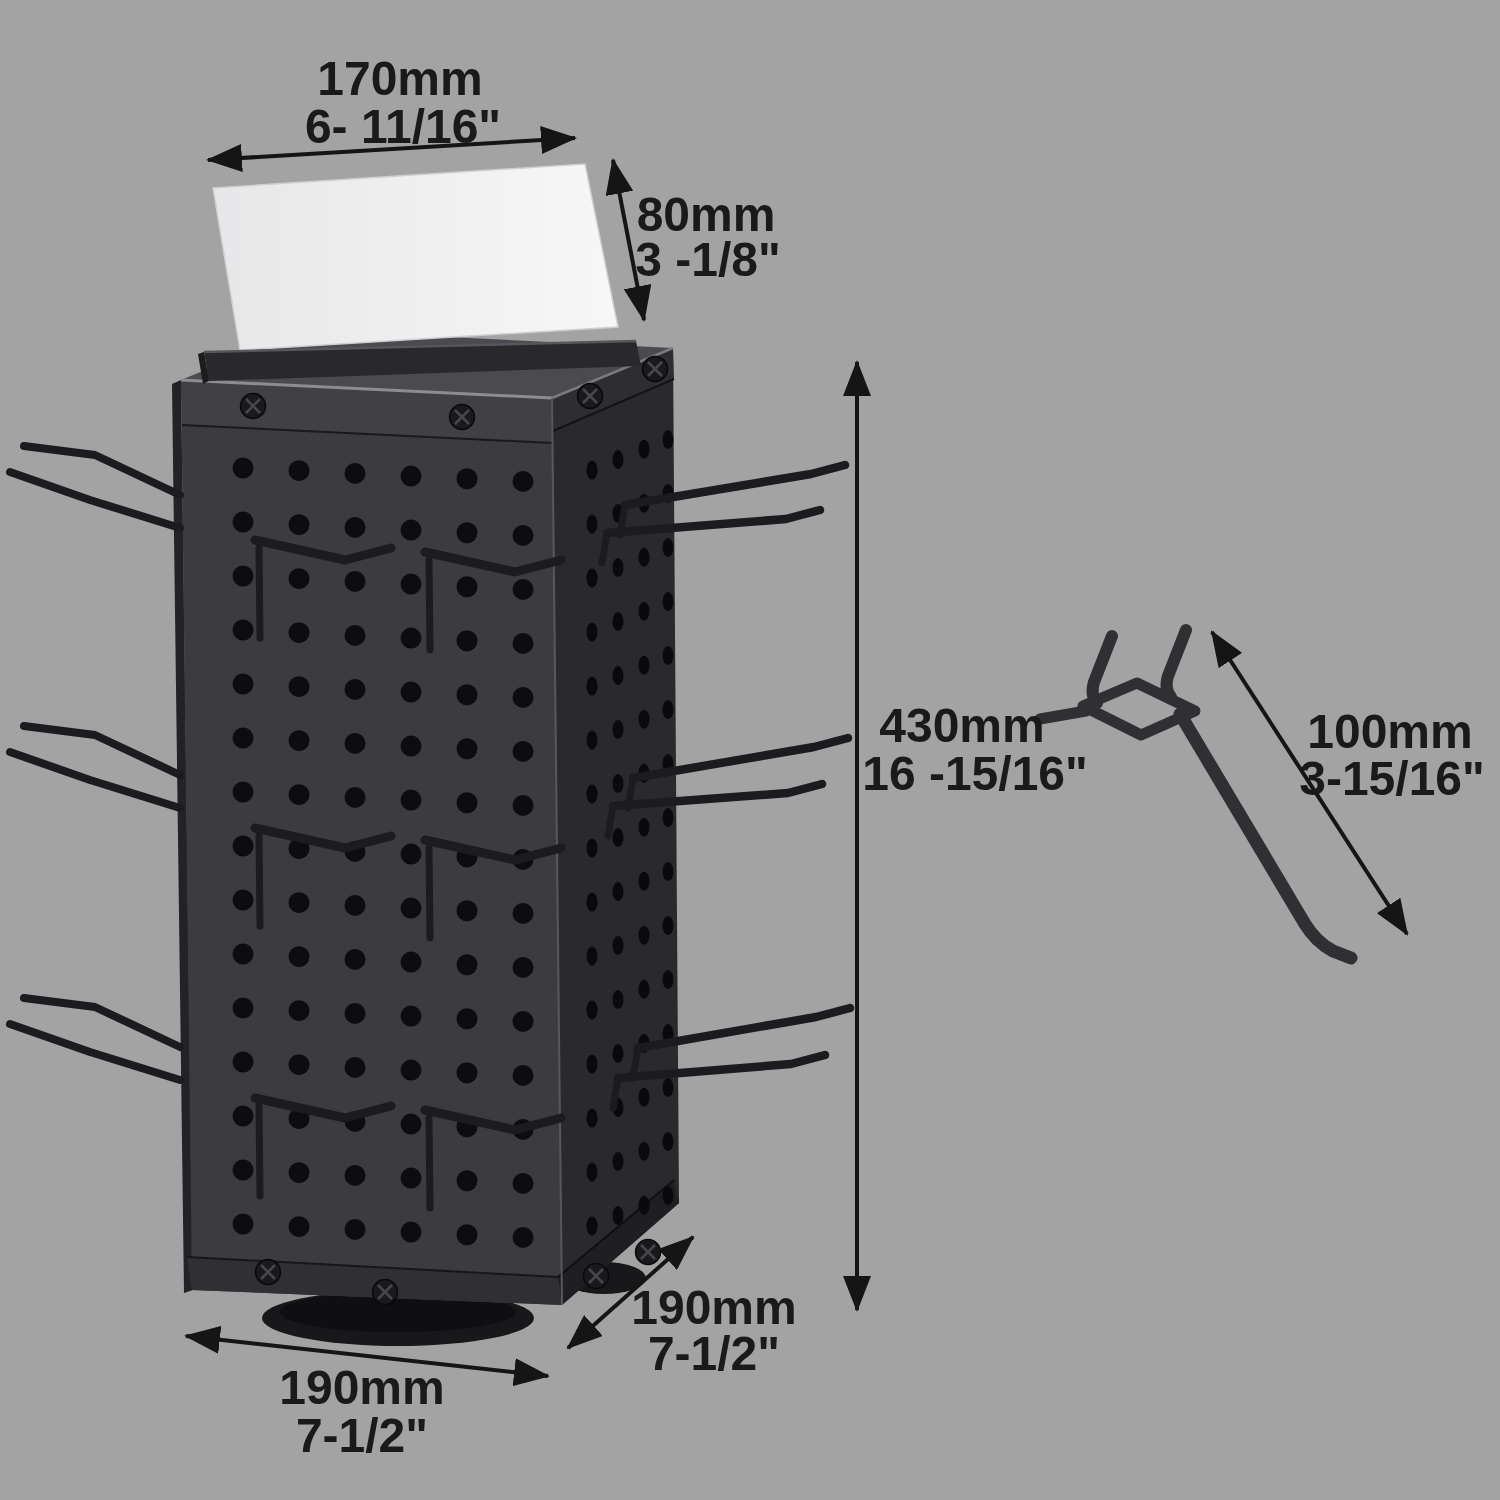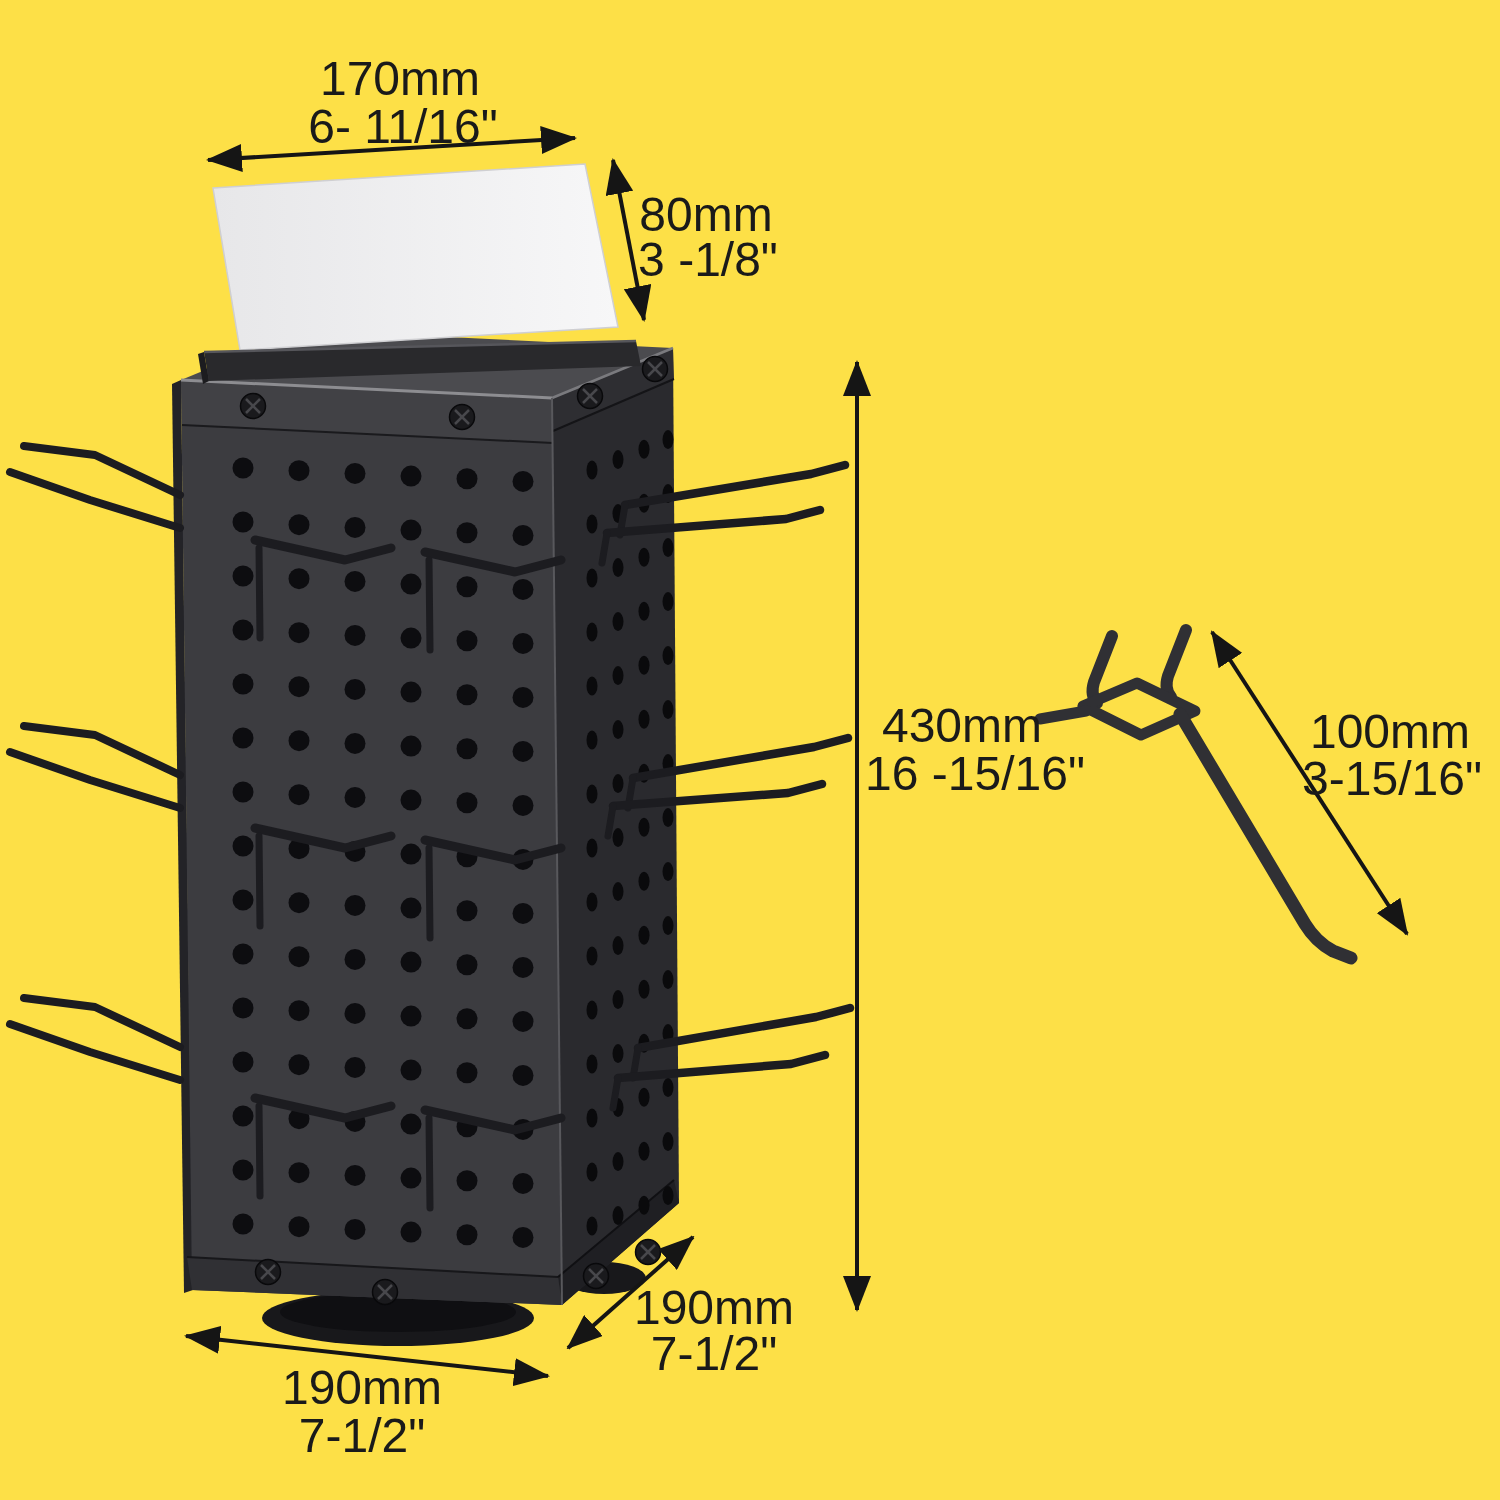--- a/index.html
+++ b/index.html
@@ -1,17 +1,17 @@
 <!DOCTYPE html>
 <html><head>
 <meta charset="utf-8">
 <style>
   html,body{margin:0;padding:0;background:#ffffff;}
-  #stage{position:relative;width:1500px;height:1500px;background:#fde047;overflow:hidden;
-         font-family:"Liberation Sans",sans-serif;}
+  #stage{position:relative;width:1500px;height:1500px;background:#a3a3a3;overflow:hidden;
+         font-family:"Liberation Sans",sans-serif;font-weight:bold;}
   svg{position:absolute;left:0;top:0;}
   text{font-family:"Liberation Sans",sans-serif;font-size:48px;}
 </style>
 </head>
 <body>
 
 <div id="stage">
 <svg viewBox="0 0 1500 1500" width="1500" height="1500">
   <defs>
     <marker id="arw" markerWidth="9" markerHeight="7" refX="8.5" refY="3.5" orient="auto-start-reverse" markerUnits="strokeWidth">

